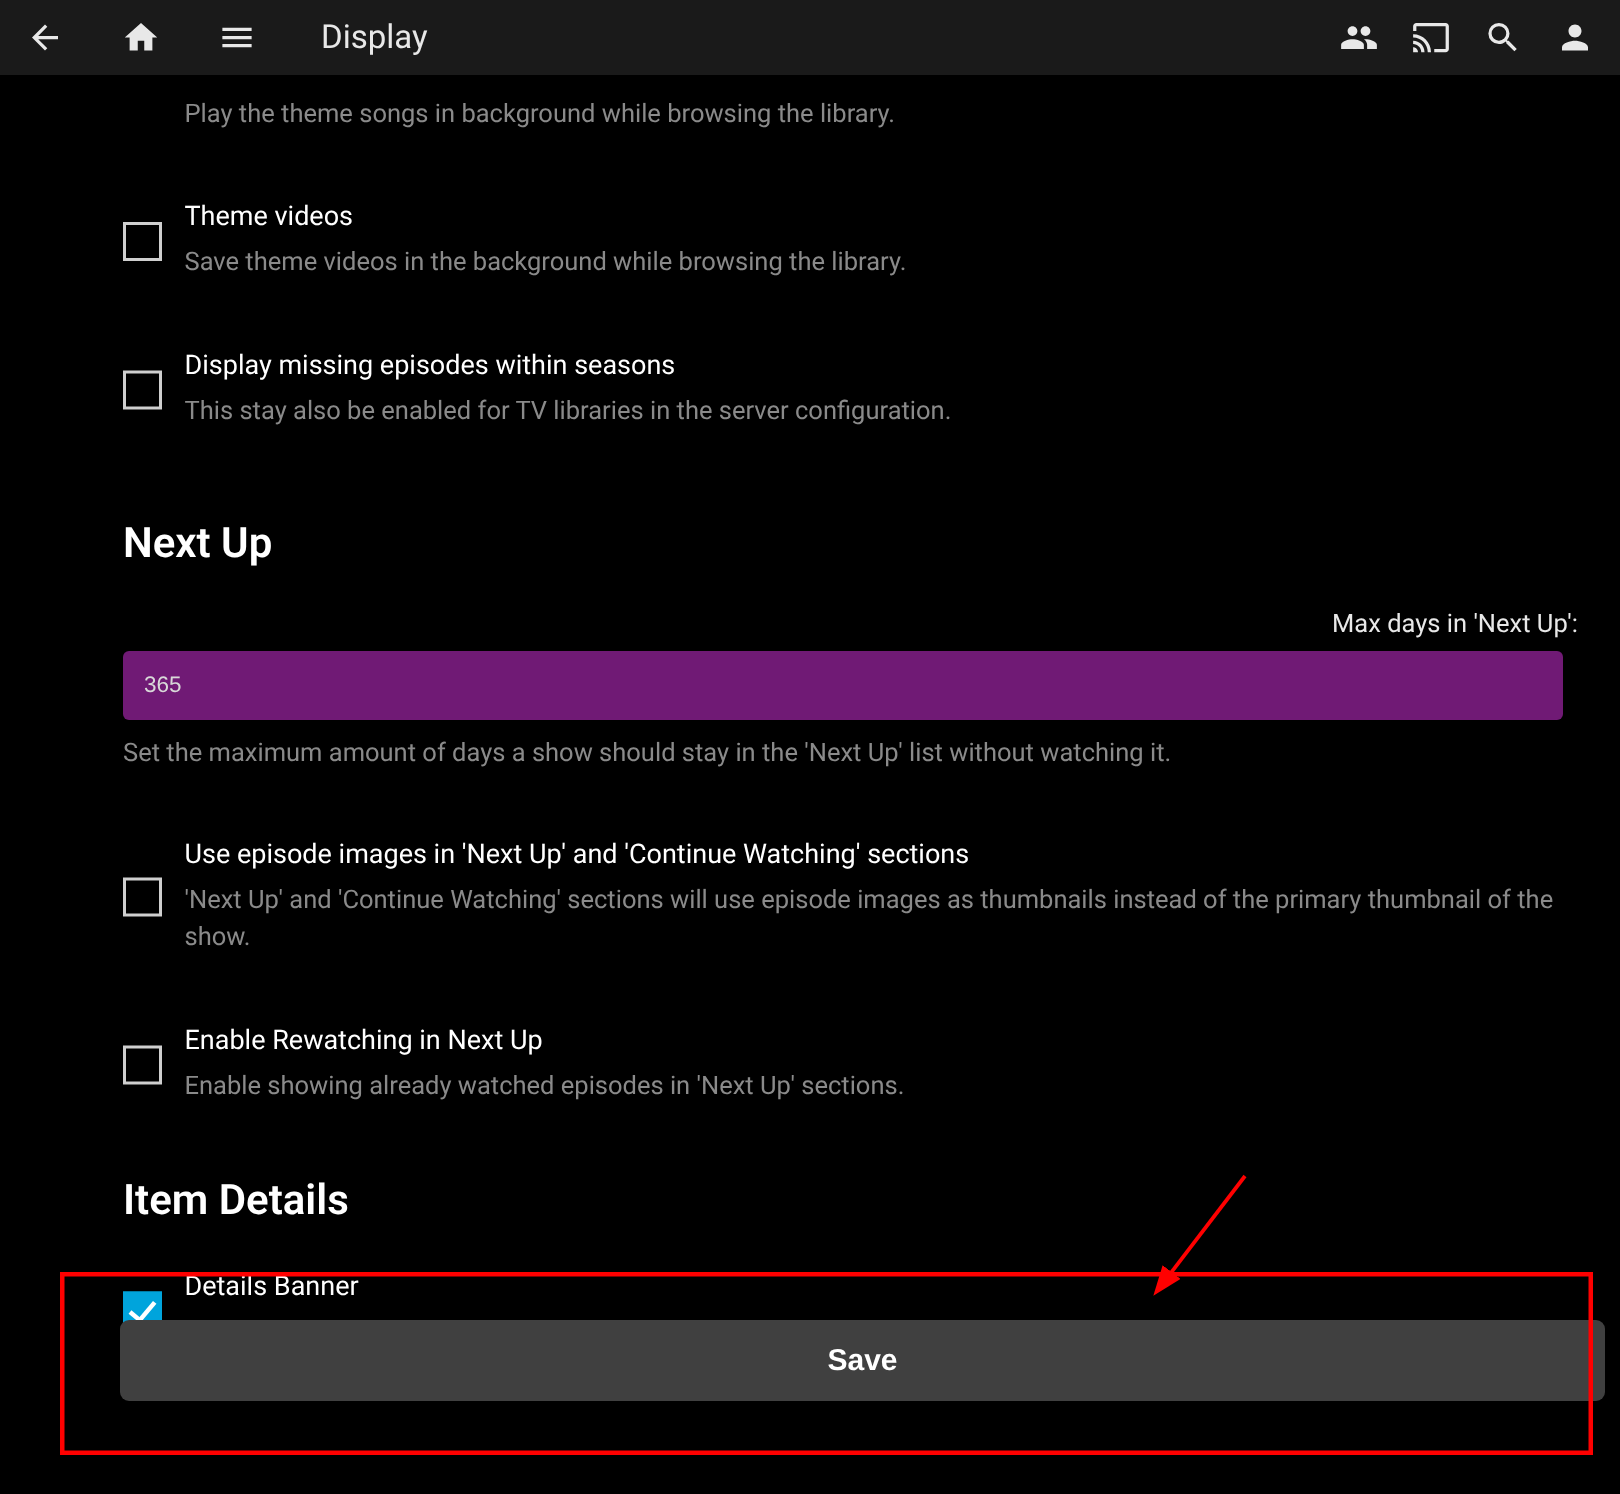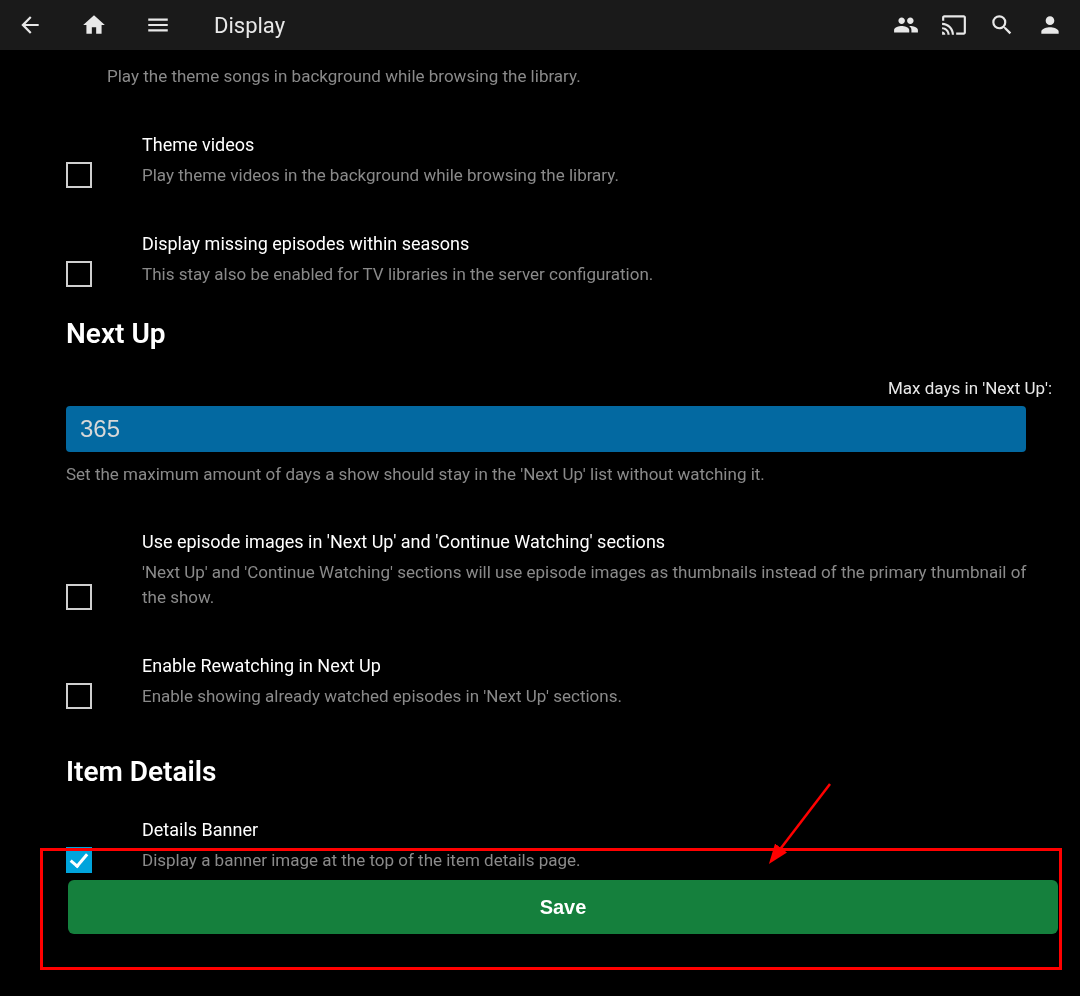--- a/index.html
+++ b/index.html
@@ -29,38 +29,37 @@
   .header-title {
     font-size: 22px;
     font-weight: 400;
     color: #e8e8e8;
     margin-left: 14px;
   }
   .header-spacer { flex: 1; }
   .header-right { display: flex; align-items: center; gap: 4px; margin-right: 0; }
 
   .content {
-    padding: 0 0 0 0;
+    padding: 0 0 0 16px;
   }
   .inner {
     padding-left: 66px;
     padding-right: 28px;
     padding-top: 14px;
   }
   .desc-line {
     color: #8a8a8a;
     font-size: 17px;
     line-height: 1.45;
     margin-left: 41px;
   }
   .check-row {
     display: flex;
-    align-items: flex-end;
+    align-items: center;
     margin-top: 44px;
-    gap: 35px;
   }
   .checkbox {
     width: 26px; height: 26px;
     border: 2px solid #cfcfcf;
     flex: 0 0 26px;
     margin-top: 1px;
     position: relative;
     cursor: pointer;
   }
   .checkbox.checked {
@@ -85,35 +84,35 @@
   .check-desc {
     color: #8a8a8a;
     font-size: 17px;
     line-height: 1.45;
     margin-top: 6px;
   }
   .section-heading {
     font-size: 28px;
     font-weight: 600;
     color: #ffffff;
-    margin-top: 30px;
+    margin-top: 58px;
   }
   .field-label {
     font-size: 17px;
     color: #e8e8e8;
     margin-top: 28px;
     text-align: right;
   }
   .text-input {
     width: 960px;
     height: 46px;
-    background: #0369a1;
+    background: #701a75;
     border: none;
     color: #d8d8d8;
-    font-size: 24px;
+    font-size: 15px;
     padding: 0 14px;
     margin-top: 8px;
     outline: none;
     border-radius: 4px;
   }
   .field-desc {
     color: #8a8a8a;
     font-size: 17px;
     margin-top: 10px;
     line-height: 1.45;
@@ -130,25 +129,25 @@
   }
   .arrow-svg {
     position: absolute;
     left: 760px;
     top: 778px;
     pointer-events: none;
   }
 
   .save-btn {
     position: absolute;
-    left: 68px;
+    left: 80px;
     top: 880px;
     width: 990px;
     height: 54px;
-    background: #15803d;
+    background: #404040;
     color: #ffffff;
     border: none;
     font-size: 20px;
     font-weight: 600;
     border-radius: 6px;
     cursor: pointer;
   }
 </style>
 </head>
 <body>
@@ -198,21 +197,21 @@
 </div>
 
 <div class="content">
   <div class="inner">
     <div class="desc-line">Play the theme songs in background while browsing the library.</div>
 
     <div class="check-row">
       <div class="checkbox"></div>
       <div class="check-text">
         <div class="check-label">Theme videos</div>
-        <div class="check-desc">Play theme videos in the background while browsing the library.</div>
+        <div class="check-desc">Save theme videos in the background while browsing the library.</div>
       </div>
     </div>
 
     <div class="check-row">
       <div class="checkbox"></div>
       <div class="check-text">
         <div class="check-label">Display missing episodes within seasons</div>
         <div class="check-desc">This stay also be enabled for TV libraries in the server configuration.</div>
       </div>
     </div>

